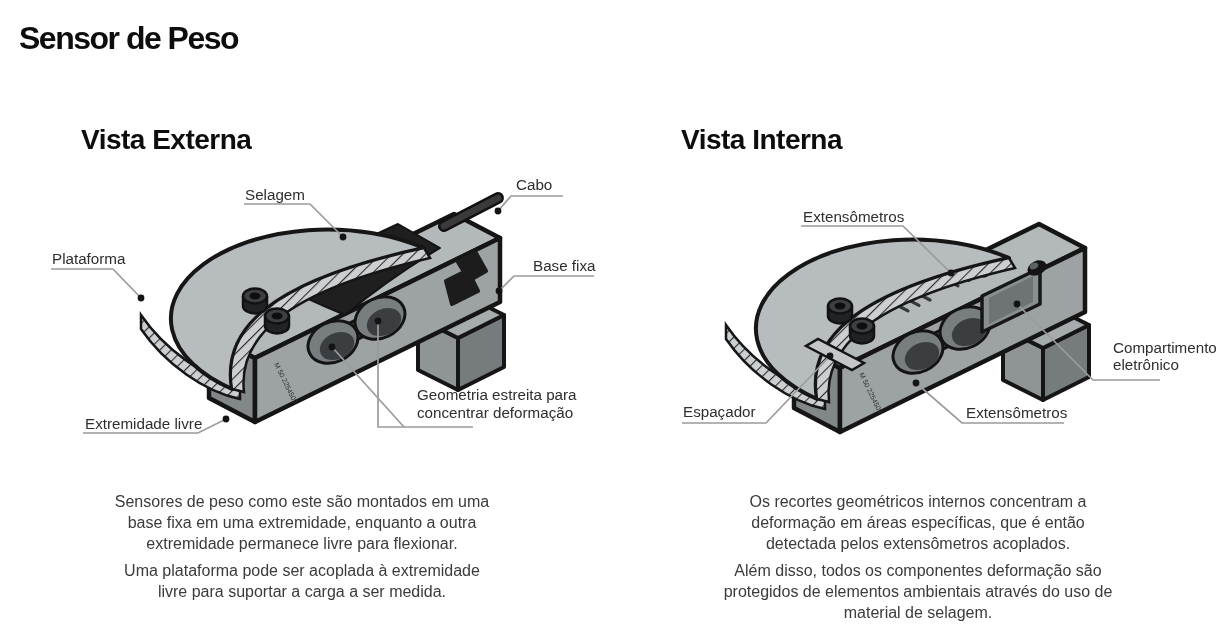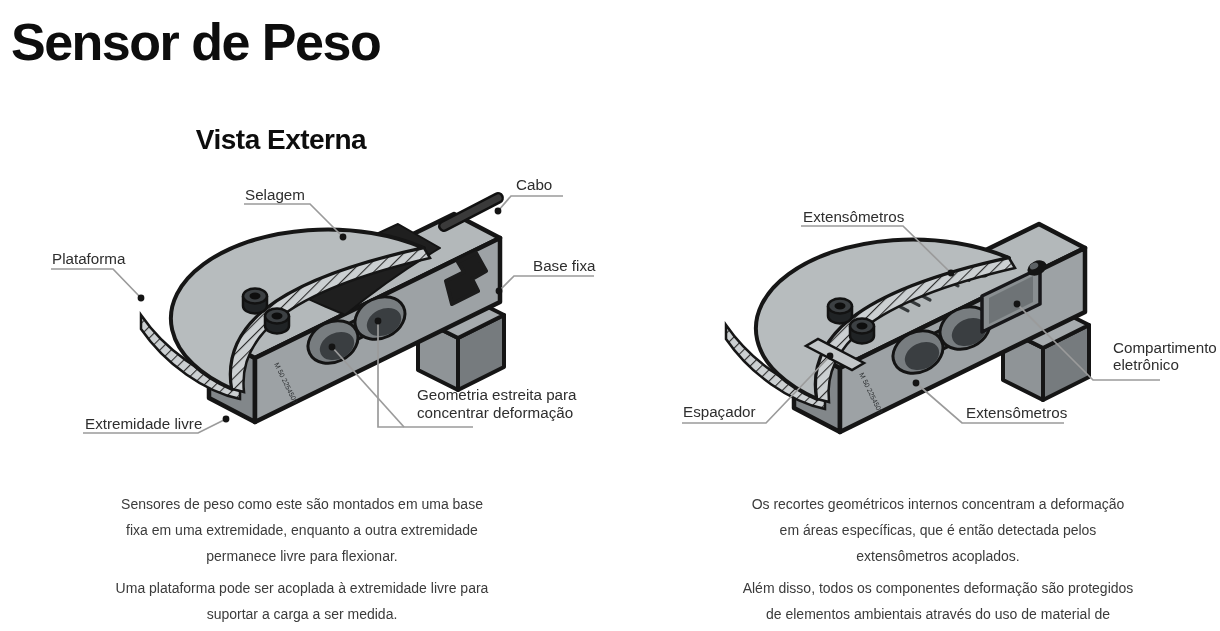--- a/index.html
+++ b/index.html
@@ -1,40 +1,41 @@
 <!DOCTYPE html>
 <html><head>
 <meta charset="utf-8">
 <style>
   html,body{margin:0;padding:0;background:#fff;}
   .page{position:relative;width:1220px;height:631px;background:#ffffff;overflow:hidden;
         font-family:"Liberation Sans","DejaVu Sans",sans-serif;color:#1a1a1a;}
-  .main-title{position:absolute;left:3px;top:4px;margin:8px;font-size:52px;font-weight:800;
+  .main-title{position:absolute;left:3px;top:4px;margin:16px;font-size:32px;font-weight:800;
               letter-spacing:-1.5px;color:#0d0d0d;}
-  .view-heading{position:absolute;top:124px;width:400px;margin:0;text-align:center;
+  .view-heading{position:absolute;top:124px;width:400px;margin:0;text-align:left;
                 font-size:28px;font-weight:800;letter-spacing:-0.5px;color:#0d0d0d;}
   .heading-ext{left:81px;}
   .heading-int{left:681px;}
   .diagram-svg{position:absolute;left:20px;top:160px;width:1200px;height:285px;}
-  .desc{position:absolute;text-align:center;font-size:14px;line-height:26px;color:#3b3b3b;}
+  .desc{position:absolute;text-align:center;font-size:16px;line-height:21px;color:#3b3b3b;}
   .desc-ext{left:112px;top:491px;width:380px;}
-  .desc-int{left:742px;top:491px;width:392px;text-align:center;}
+  .desc-int{left:722px;top:491px;width:392px;text-align:center;}
   .desc p{margin:0;}
   .desc p + p{margin-top:6px;}
   .callout-text{font-size:15.2px;fill:#2e2e2e;}
   .leader{stroke:#9b9b9b;stroke-width:1.7;fill:none;}
   .anchor-dot{fill:#141414;}
 </style>
 </head>
 <body>
 
 <div class="page">
 
   <h1 class="main-title">Sensor de Peso</h1>
   <h2 class="view-heading heading-ext">Vista Externa</h2>
+  <h2 class="view-heading heading-int">Vista Interna</h2>
 
   <svg class="diagram-svg" viewBox="20 160 1200 285">
     <defs>
       <pattern id="hatch" width="8" height="8" patternUnits="userSpaceOnUse" patternTransform="rotate(45)">
         <rect width="8" height="8" fill="#ccd0d2"></rect>
         <line x1="0" y1="0" x2="0" y2="8" stroke="#2d2d2d" stroke-width="2.2"></line>
       </pattern>
 
       <g id="base-block" stroke="#151515" stroke-width="4" stroke-linejoin="round">
         <polygon points="418,318 458,338 458,390 418,370" fill="#8f9497"></polygon>

